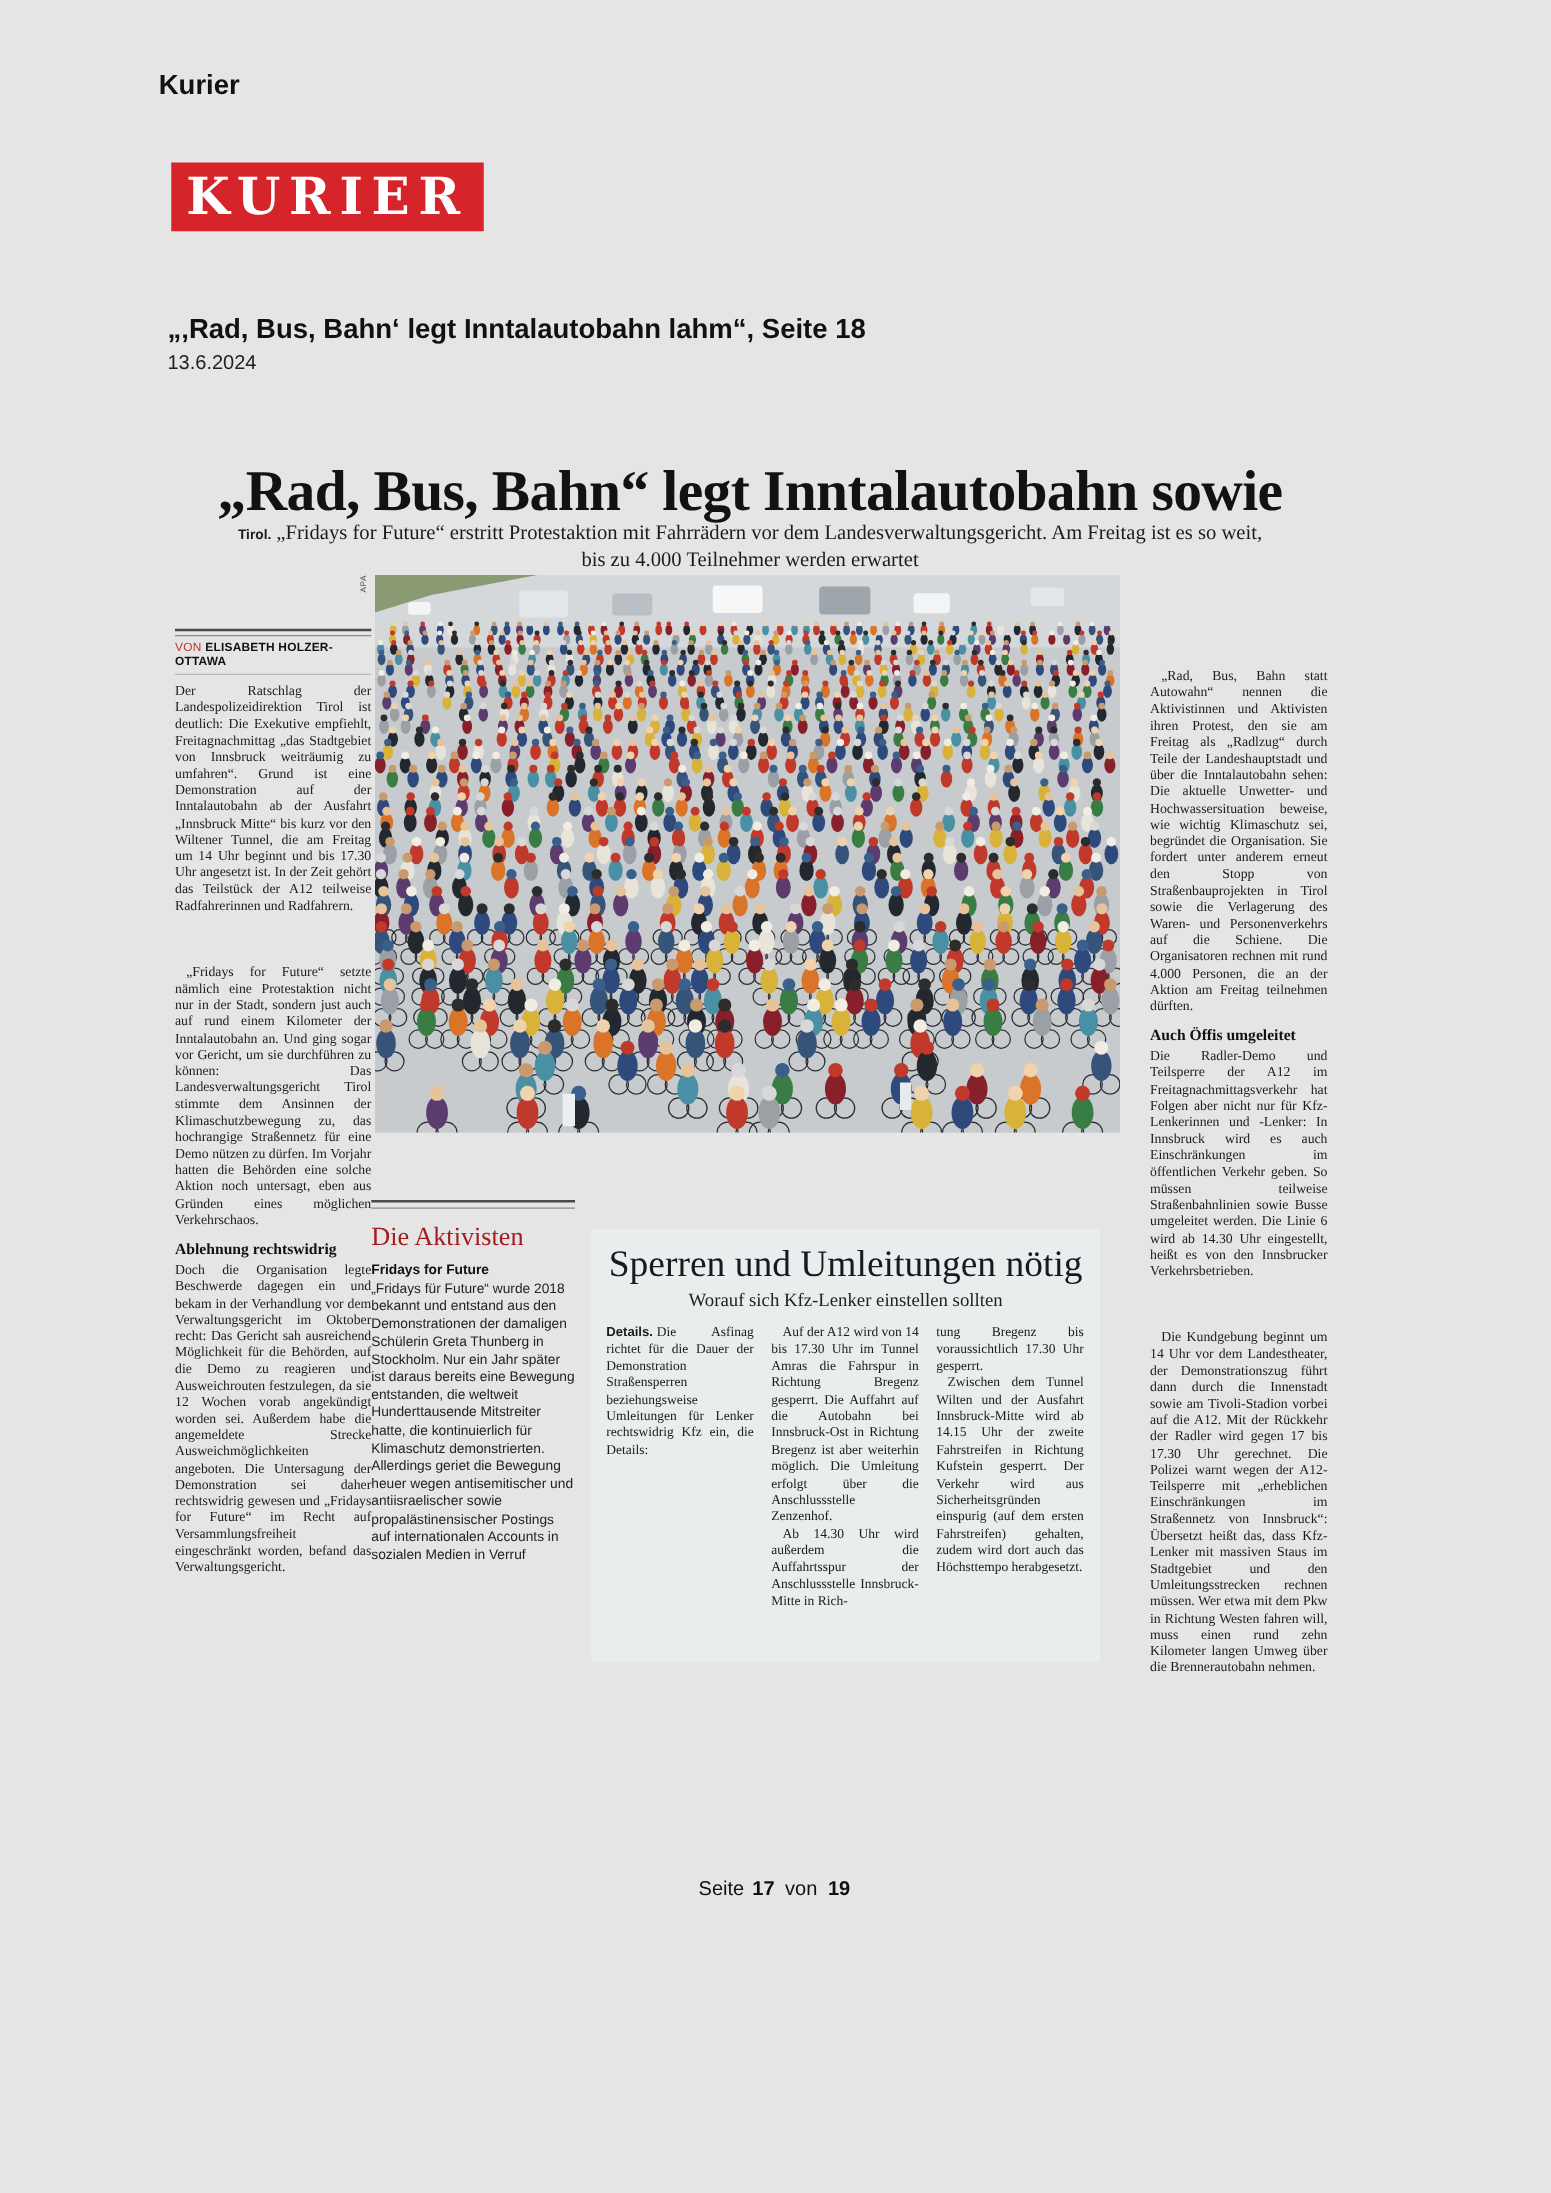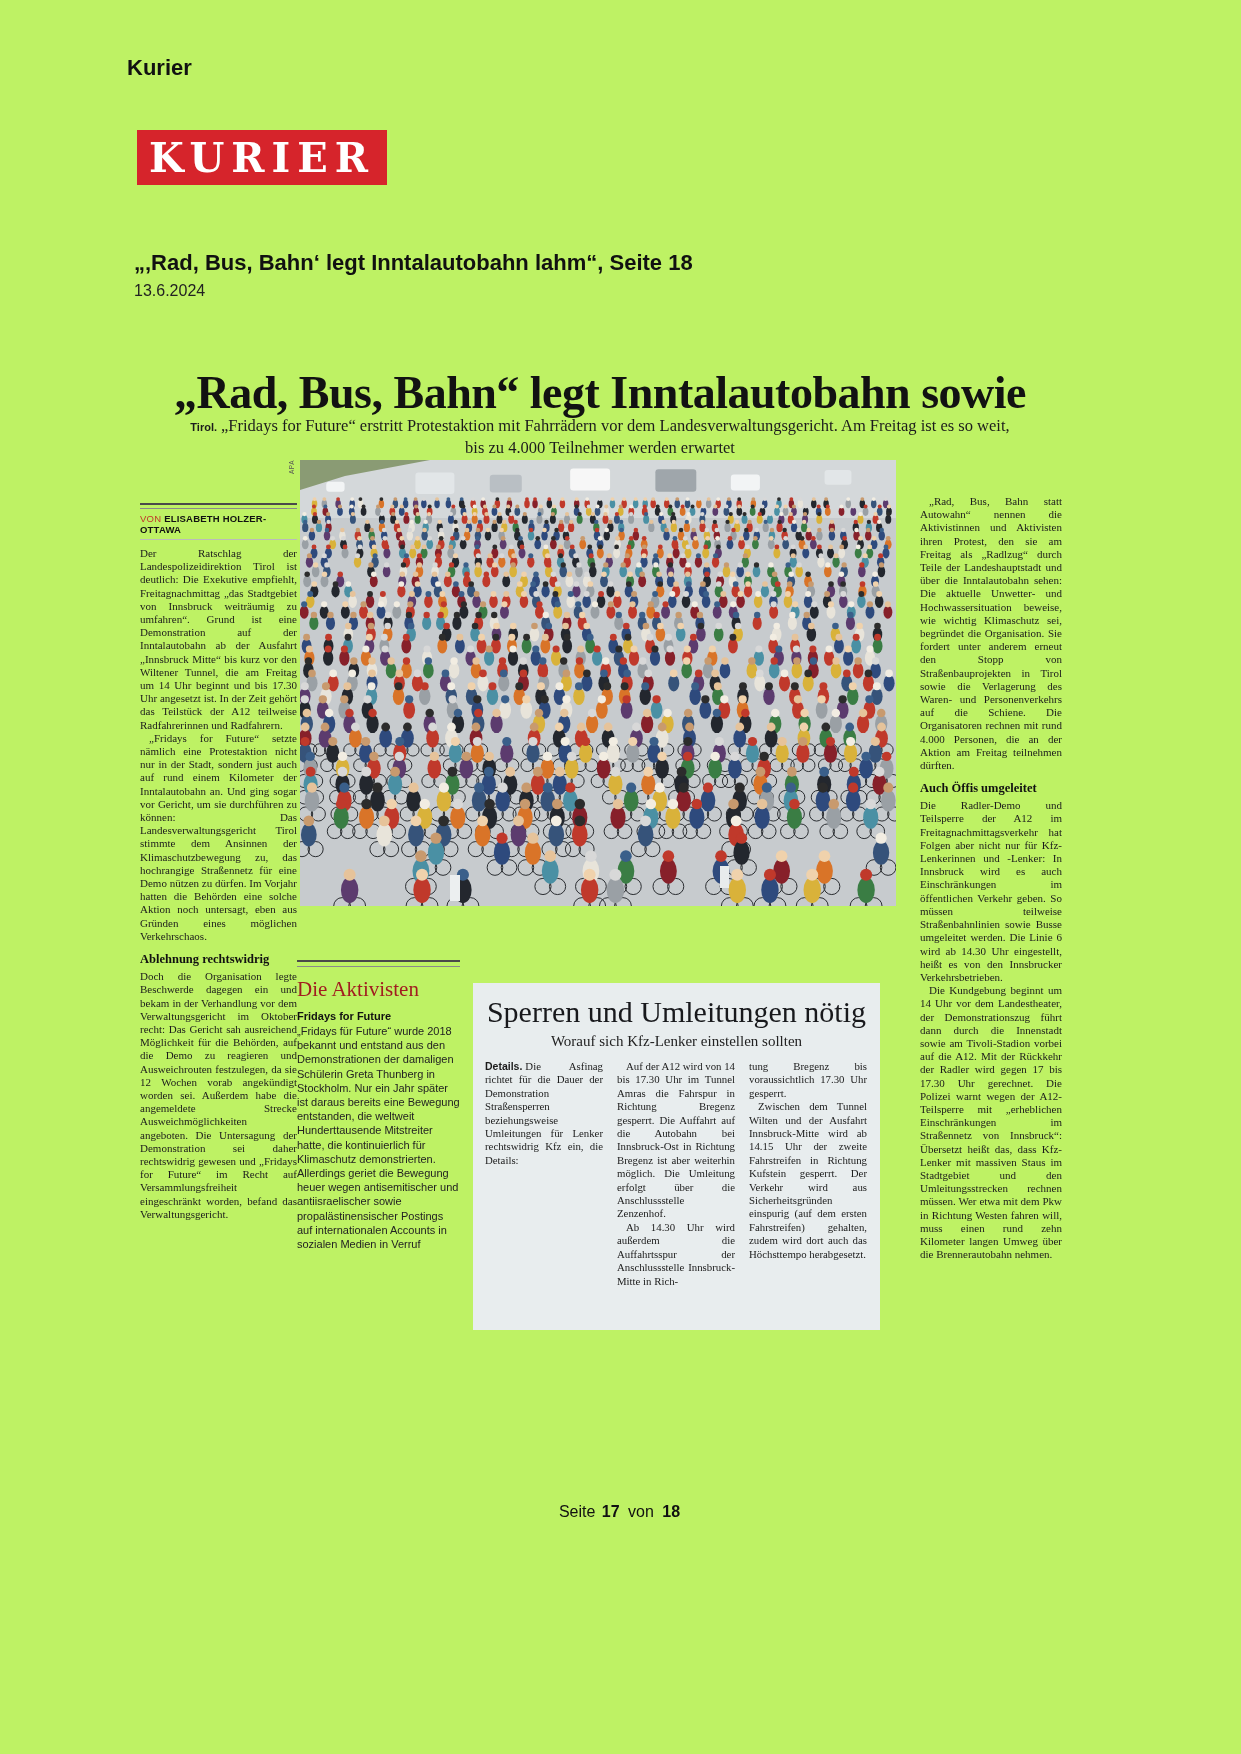--- a/index.html
+++ b/index.html
@@ -1,36 +1,36 @@
 <!DOCTYPE html>
 <html lang="de"><head>
 <meta charset="utf-8">
 <style>
   html,body{margin:0;padding:0;background:#fff;}
-  .sheet{position:relative;width:1241px;height:1754px;margin:0 auto;background:#bef264;color:#1a1a1a;overflow:hidden;}
+  .sheet{position:relative;width:1241px;height:1754px;margin:0 auto;background:#e5e5e5;color:#1a1a1a;overflow:hidden;}
 
   
   .kurier-label{position:absolute;left:127px;top:55px;font:bold 22px "Liberation Sans",sans-serif;color:#111;}
   .logo{position:absolute;left:137px;top:130px;width:250px;height:55px;background:#d6242b;display:flex;align-items:center;justify-content:center;}
   .logo span{font:bold 40px "DejaVu Serif",serif;color:#fff;letter-spacing:7px;transform:scaleY(1.02);}
   .review-headline{position:absolute;left:134px;top:250px;font:bold 22px "Liberation Sans",sans-serif;color:#111;}
   .review-date{position:absolute;left:134px;top:282px;font:16px "Liberation Sans",sans-serif;color:#222;}
 
   
   .art-headline{position:absolute;left:140px;top:338px;width:920px;text-align:center;
     font:bold 46px/1.05 "Liberation Serif",serif;color:#121212;letter-spacing:-0.5px;}
   .deck{position:absolute;left:190px;top:398px;width:820px;text-align:center;
     font:16.5px/1.35 "Liberation Serif",serif;color:#1c1c1c;}
   .deck b{font-family:"Liberation Sans",sans-serif;font-size:11px;margin-right:4px;}
 
   
   .col-left{position:absolute;left:140px;top:503px;width:157px;}
   .col-right{position:absolute;left:920px;top:495px;width:142px;}
   .bodytext p{margin:0;font:11px/13.2px "Liberation Serif",serif;text-align:justify;color:#1b1b1b;}
-  .bodytext p.ind{text-indent:9px;}
+  .bodytext p.ind{text-indent:9px;margin-top:40px;}
   .bodytext h3{margin:9px 0 3px 0;font:bold 12.5px "Liberation Serif",serif;color:#111;}
 
   .byline-rule{height:3px;border-top:2px solid #4a4a4a;border-bottom:1px solid #8a8a8a;margin-bottom:4px;}
   .byline{font:bold 9.5px "Liberation Sans",sans-serif;letter-spacing:0.2px;color:#111;
     border-bottom:1px solid #bbb;padding-bottom:4px;margin-bottom:7px;}
   .byline .von{color:#c0392b;font-weight:normal;margin-right:3px;}
 
   
   .photo-wrap{position:absolute;left:300px;top:460px;width:596px;height:446px;background:#c7cbce;}
   .photo-credit{position:absolute;left:288px;top:460px;width:10px;
@@ -2117,16 +2117,16 @@
     <p class="ind">„Rad, Bus, Bahn statt Autowahn“ nennen die Aktivistinnen und Aktivisten ihren Protest, den sie am Freitag als „Radlzug“ durch Teile der Landeshauptstadt und über die Inntalautobahn sehen: Die aktuelle Unwetter- und Hochwassersituation beweise, wie wichtig Klimaschutz sei, begründet die Organisation. Sie fordert unter anderem erneut den Stopp von Straßenbauprojekten in Tirol sowie die Verlagerung des Waren- und Personenverkehrs auf die Schiene. Die Organisatoren rechnen mit rund 4.000 Personen, die an der Aktion am Freitag teilnehmen dürften.</p>
     <h3>Auch Öffis umgeleitet</h3>
     <p>Die Radler-Demo und Teilsperre der A12 im Freitagnachmittagsverkehr hat Folgen aber nicht nur für Kfz-Lenkerinnen und -Lenker: In Innsbruck wird es auch Einschränkungen im öffentlichen Verkehr geben. So müssen teilweise Straßenbahnlinien sowie Busse umgeleitet werden. Die Linie 6 wird ab 14.30 Uhr eingestellt, heißt es von den Innsbrucker Verkehrsbetrieben.</p>
     <p class="ind">Die Kundgebung beginnt um 14 Uhr vor dem Landestheater, der Demonstrationszug führt dann durch die Innenstadt sowie am Tivoli-Stadion vorbei auf die A12. Mit der Rückkehr der Radler wird gegen 17 bis 17.30 Uhr gerechnet. Die Polizei warnt wegen der A12-Teilsperre mit „erheblichen Einschränkungen im Straßennetz von Innsbruck“: Übersetzt heißt das, dass Kfz-Lenker mit massiven Staus im Stadtgebiet und den Umleitungsstrecken rechnen müssen. Wer etwa mit dem Pkw in Richtung Westen fahren will, muss einen rund zehn Kilometer langen Umweg über die Brennerautobahn nehmen.</p>
   </div>
 
   <div class="footer">
     <span>Seite</span>
     <b>17</b>
     <span class="sp">von</span>
-    <b>18</b>
+    <b>19</b>
   </div>
 
 </div>
 
 </body></html>

